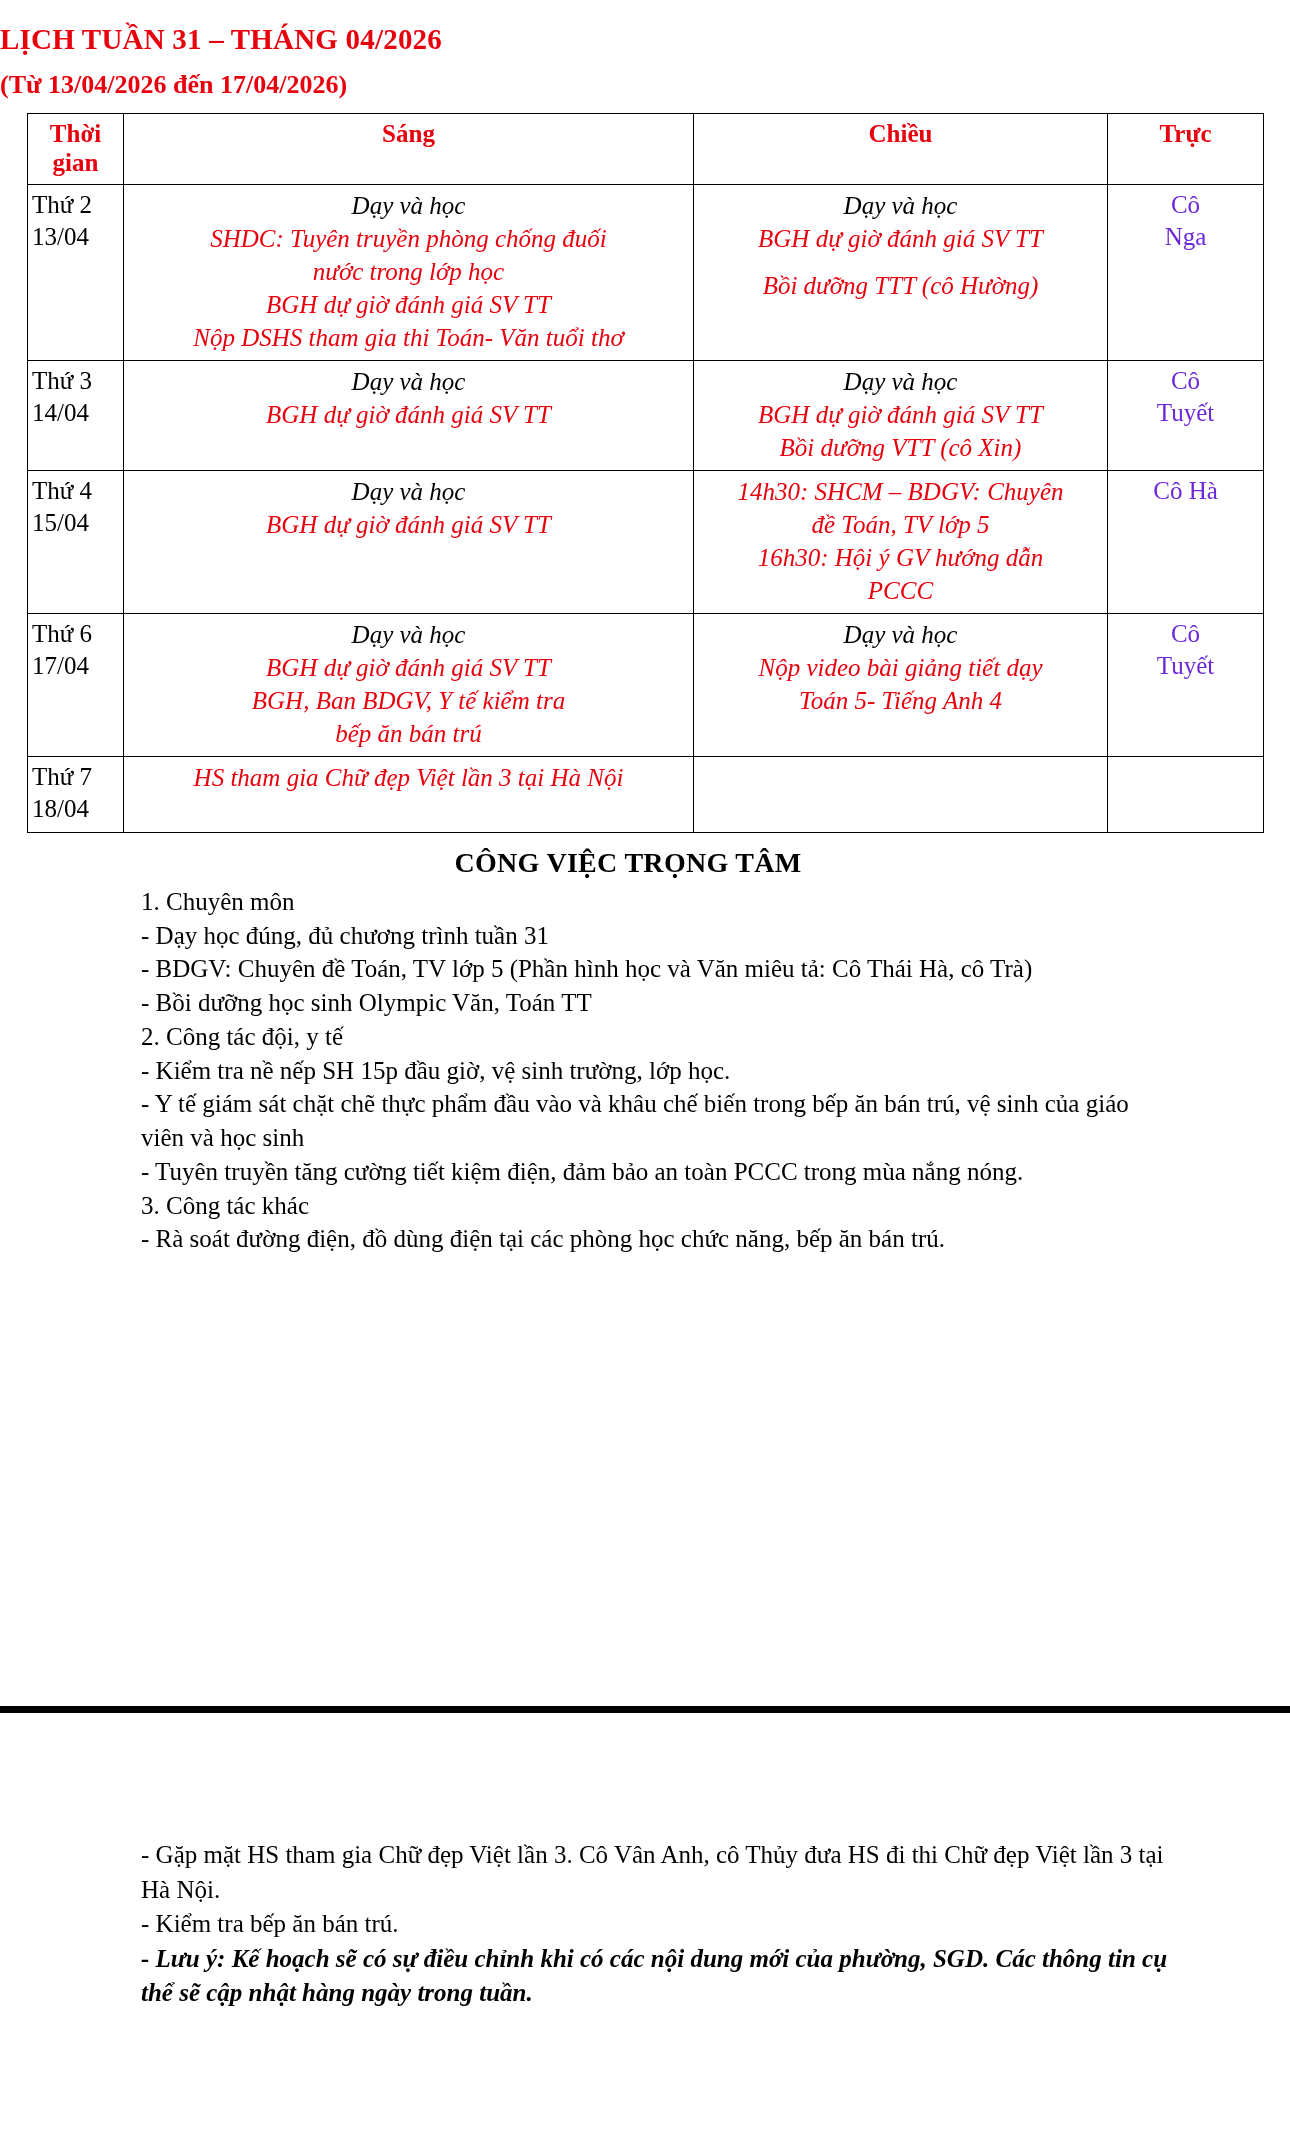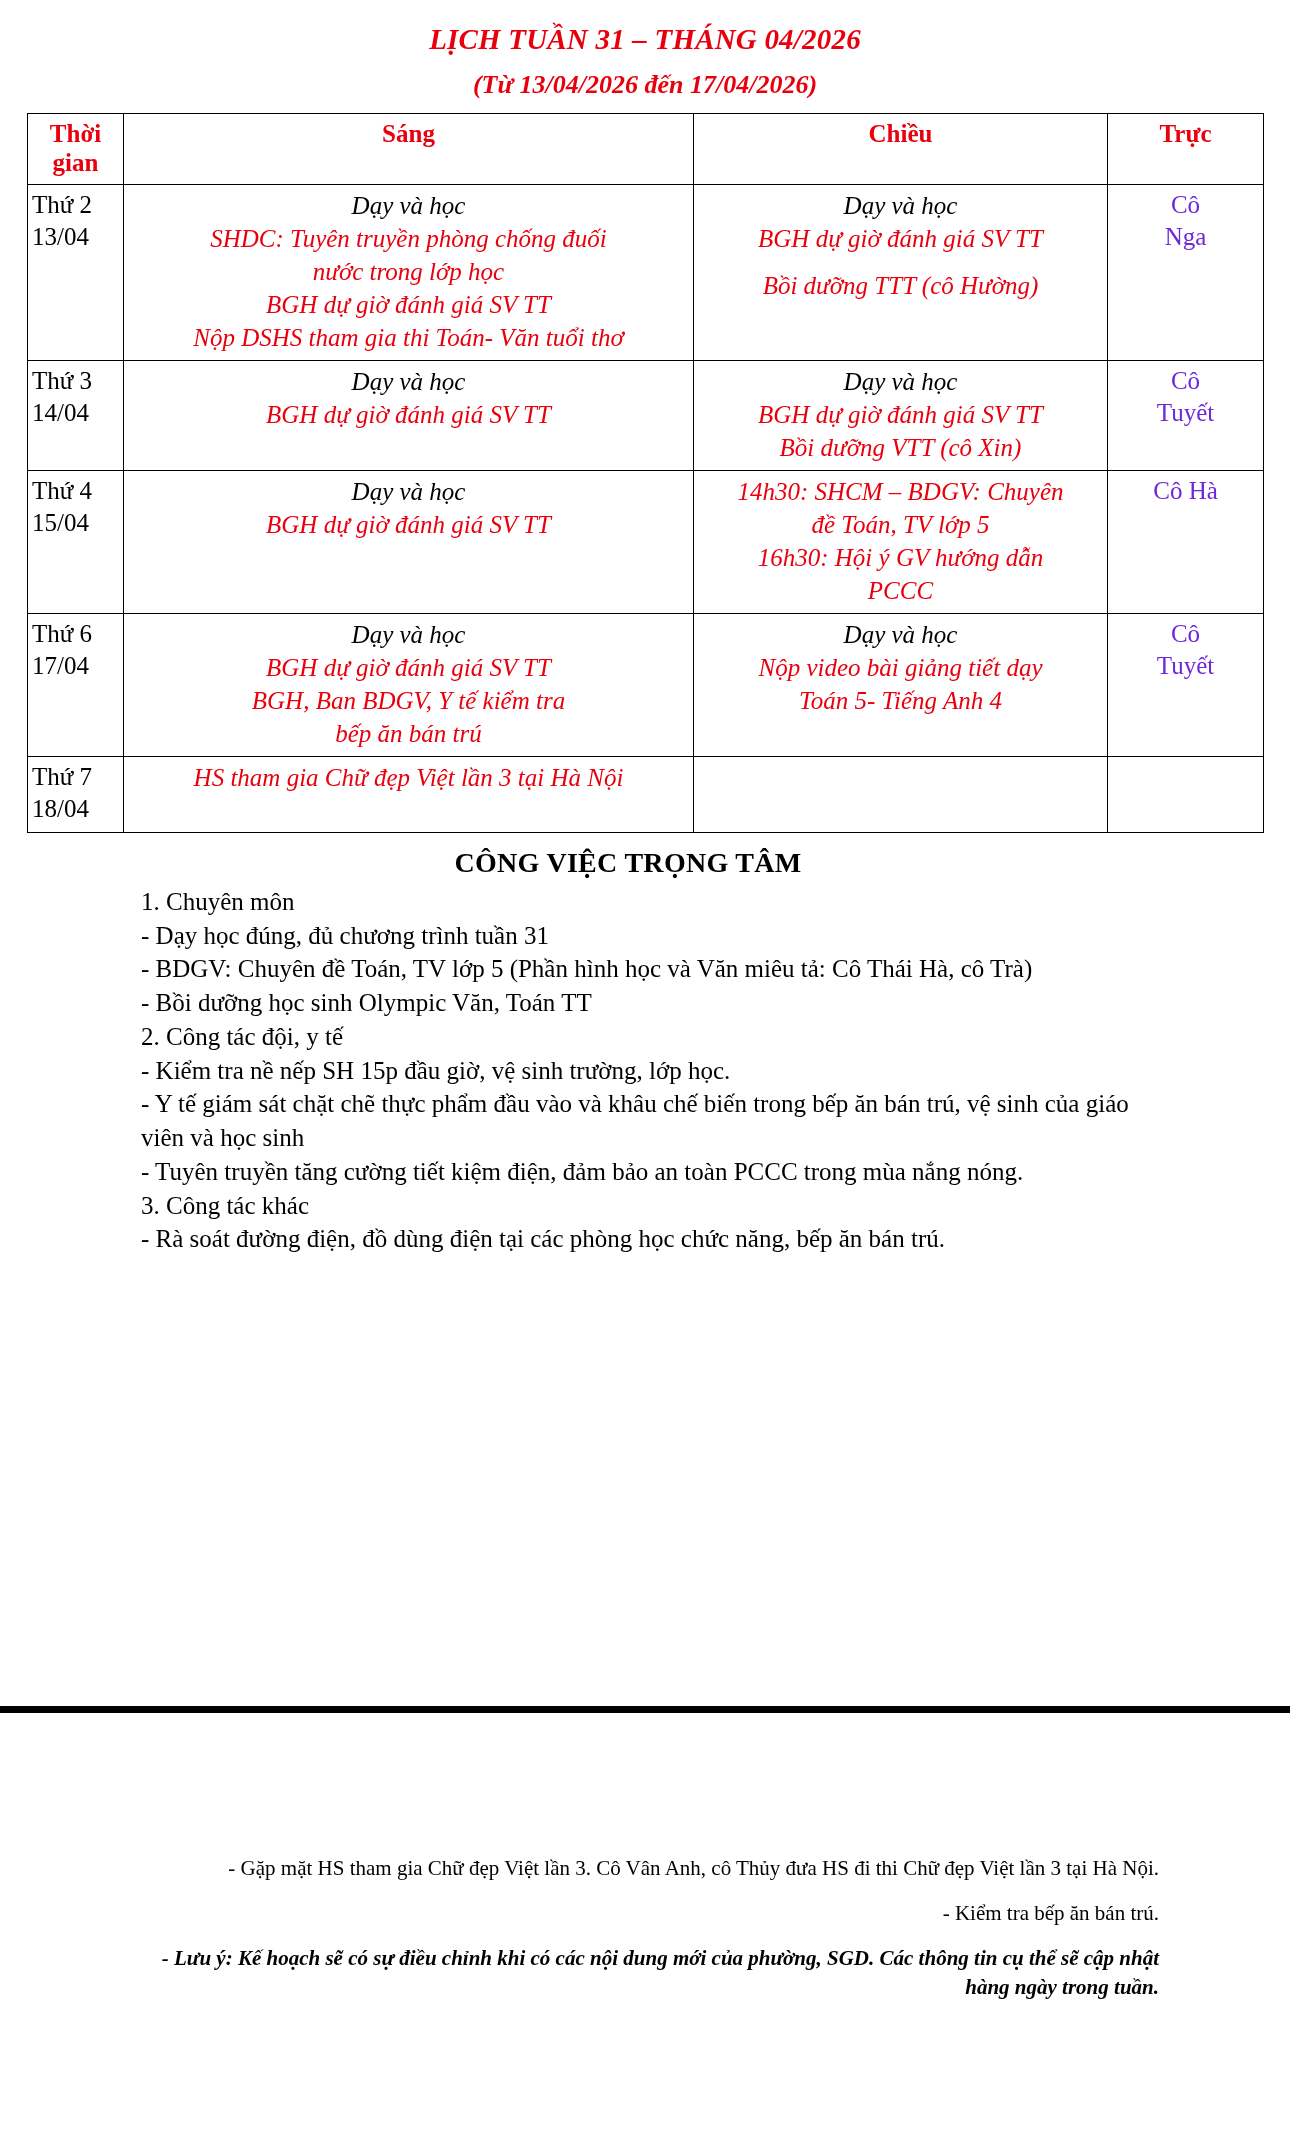--- a/index.html
+++ b/index.html
@@ -14,23 +14,21 @@
     color: #000000;
     position: relative;
   }
   .page {
     width: 1290px;
     box-sizing: border-box;
     padding: 0;
   }
   
   .title-block {
-    text-align: center;
     padding-top: 22px;
-    font-style: italic;
   }
   .doc-title {
     color: #e8000d;
     font-weight: bold;
     font-size: 29px;
     line-height: 1.2;
     letter-spacing: 0.2px;
   }
   .doc-subtitle {
     color: #e8000d;
@@ -140,24 +138,23 @@
   }
   .tail {
     width: 1060px;
     margin: 0 auto;
     padding-left: 26px;
     box-sizing: border-box;
     position: absolute;
     left: 0; right: 0;
   }
   .tail p {
-    margin: 16px;
-    font-size: 21px;
+    margin: 0;
+    font-size: 25px;
     line-height: 1.38;
-    text-align: right;
   }
   .tail p.note {
     font-weight: bold;
     font-style: italic;
   }
 </style>
 </head>
 <body>
 
 <div class="page">

